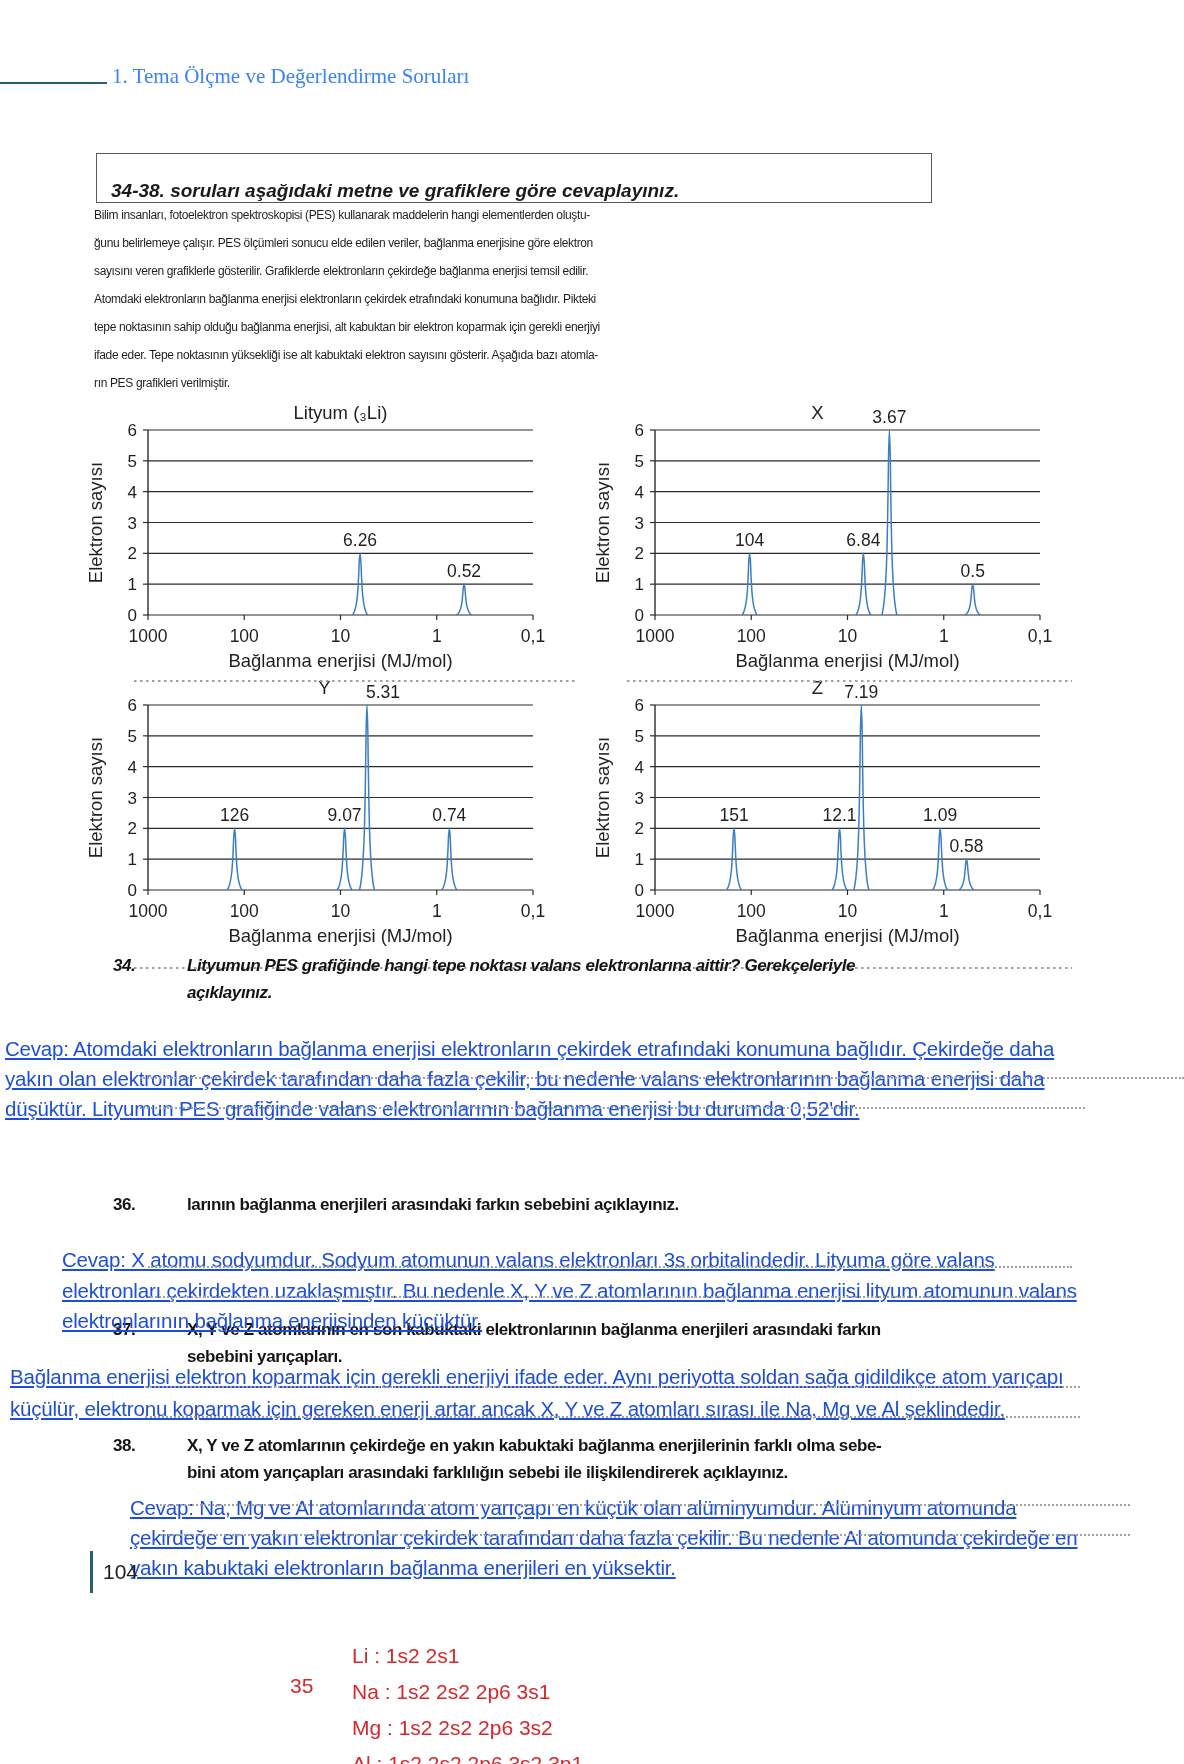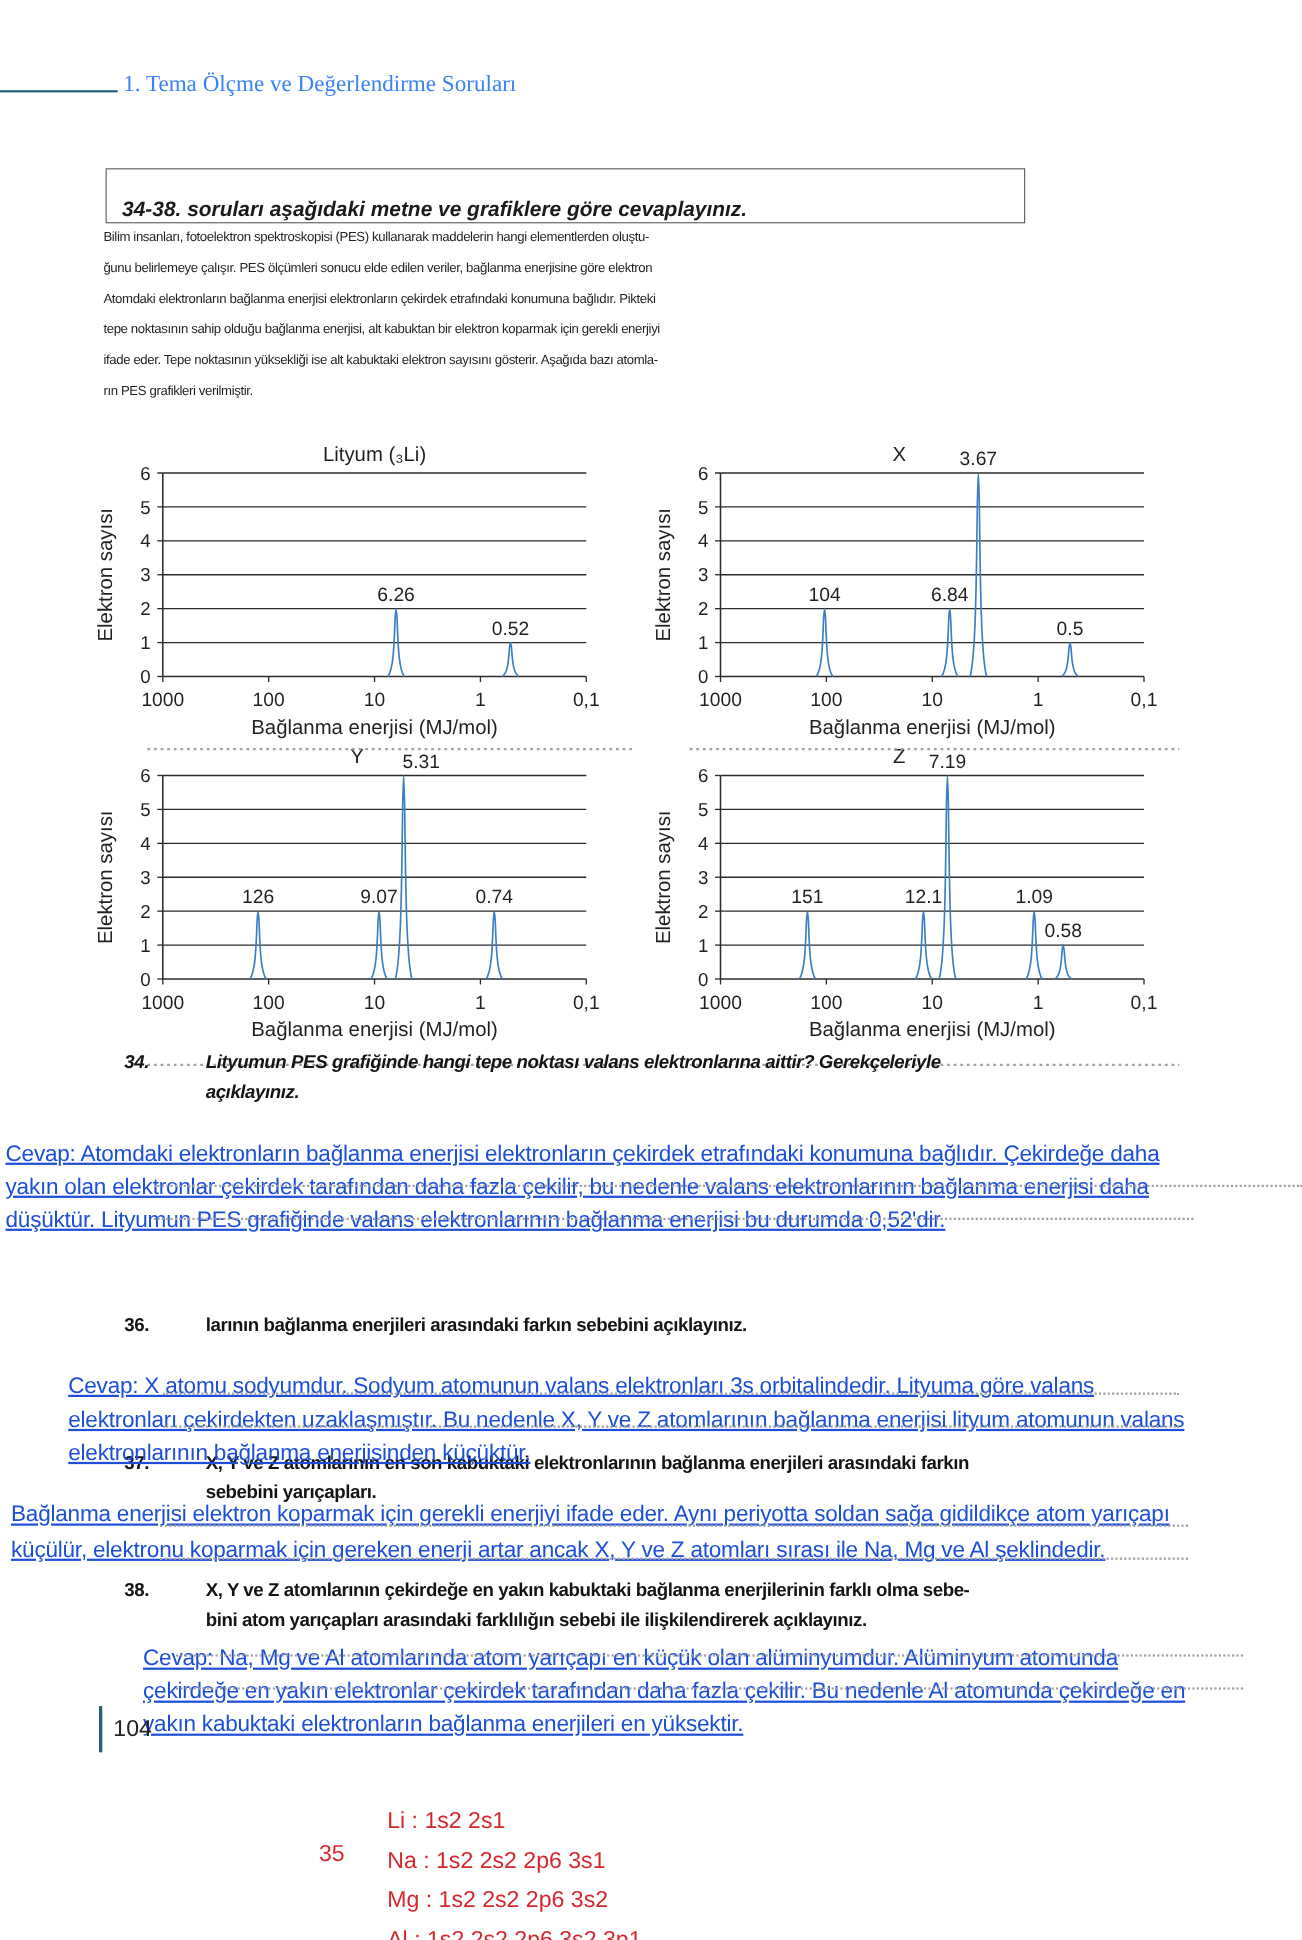--- a/index.html
+++ b/index.html
@@ -61,20 +61,21 @@
   <div class="hdr-rule"></div>
   <div class="hdr">1. Tema Ölçme ve Değerlendirme Soruları</div>
 
   <div class="instr-box">
     <span>34-38. soruları aşağıdaki metne ve grafiklere göre cevaplayınız.</span>
   </div>
 
   <div class="intro">
       <div class="line">Bilim insanları, fotoelektron spektroskopisi (PES) kullanarak maddelerin hangi elementlerden oluştu-</div>
       <div class="line">ğunu belirlemeye çalışır. PES ölçümleri sonucu elde edilen veriler, bağlanma enerjisine göre elektron</div>
+      <div class="line">sayısını veren grafiklerle gösterilir. Grafiklerde elektronların çekirdeğe bağlanma enerjisi temsil edilir.</div>
       <div class="line">Atomdaki elektronların bağlanma enerjisi elektronların çekirdek etrafındaki konumuna bağlıdır. Pikteki</div>
       <div class="line">tepe noktasının sahip olduğu bağlanma enerjisi, alt kabuktan bir elektron koparmak için gerekli enerjiyi</div>
       <div class="line">ifade eder. Tepe noktasının yüksekliği ise alt kabuktaki elektron sayısını gösterir. Aşağıda bazı atomla-</div>
       <div class="line">rın PES grafikleri verilmiştir.</div>
     </div>
 
   <svg id="charts" class="charts" width="1184" height="610">
       <g font-family="&quot;Liberation Sans&quot;,sans-serif" fill="#231f20">
         <line x1="148" y1="220" x2="533" y2="220" stroke="#2b2b2b" stroke-width="1.2"></line>
         <line x1="143" y1="220" x2="148" y2="220" stroke="#2b2b2b" stroke-width="1.2"></line>

